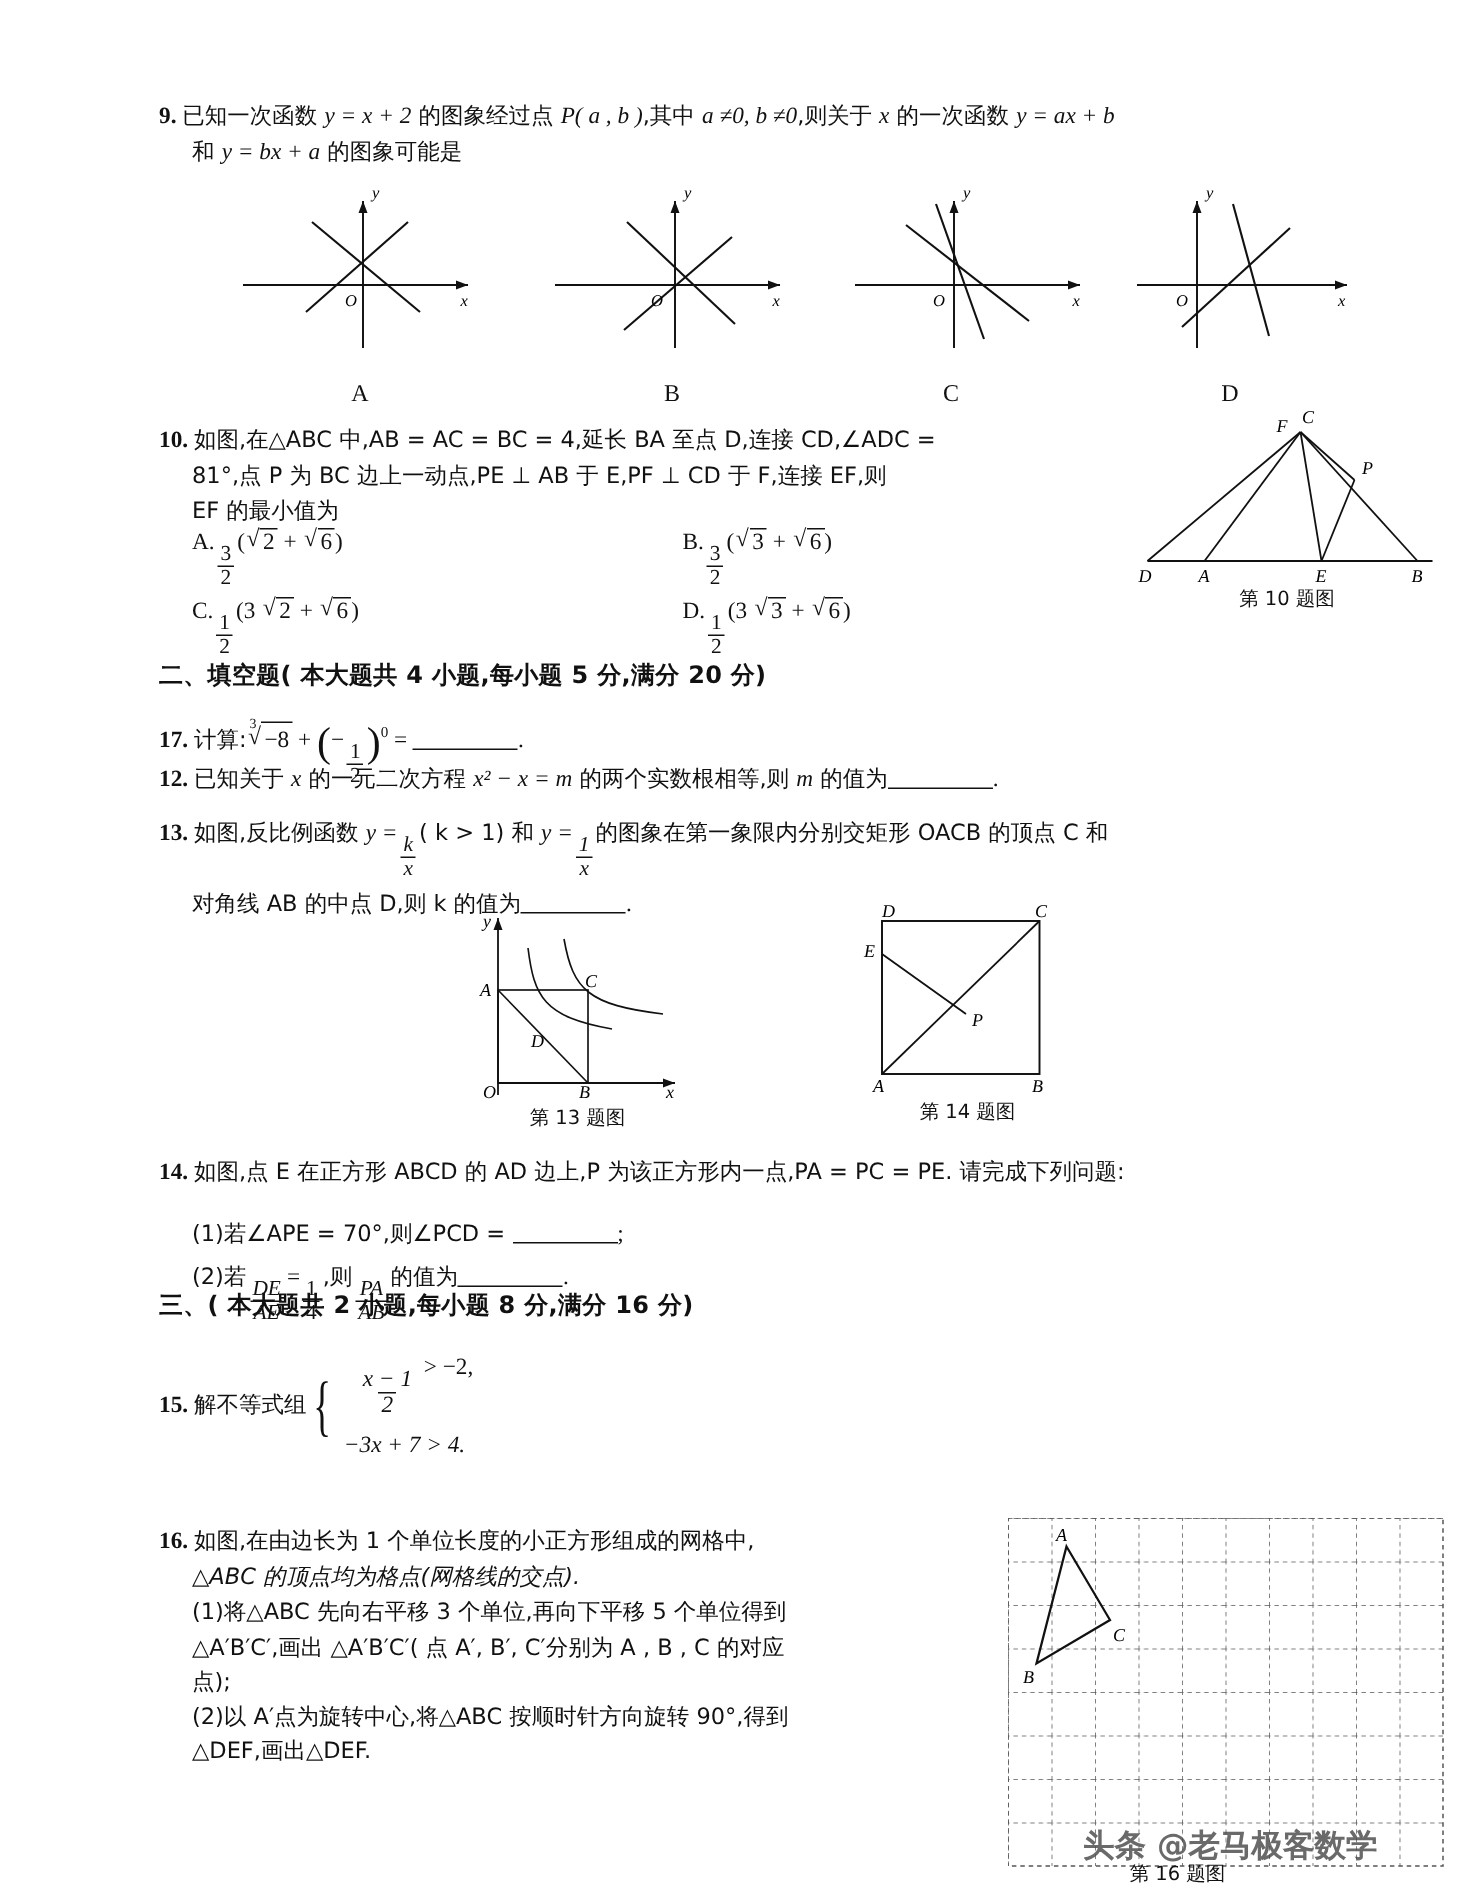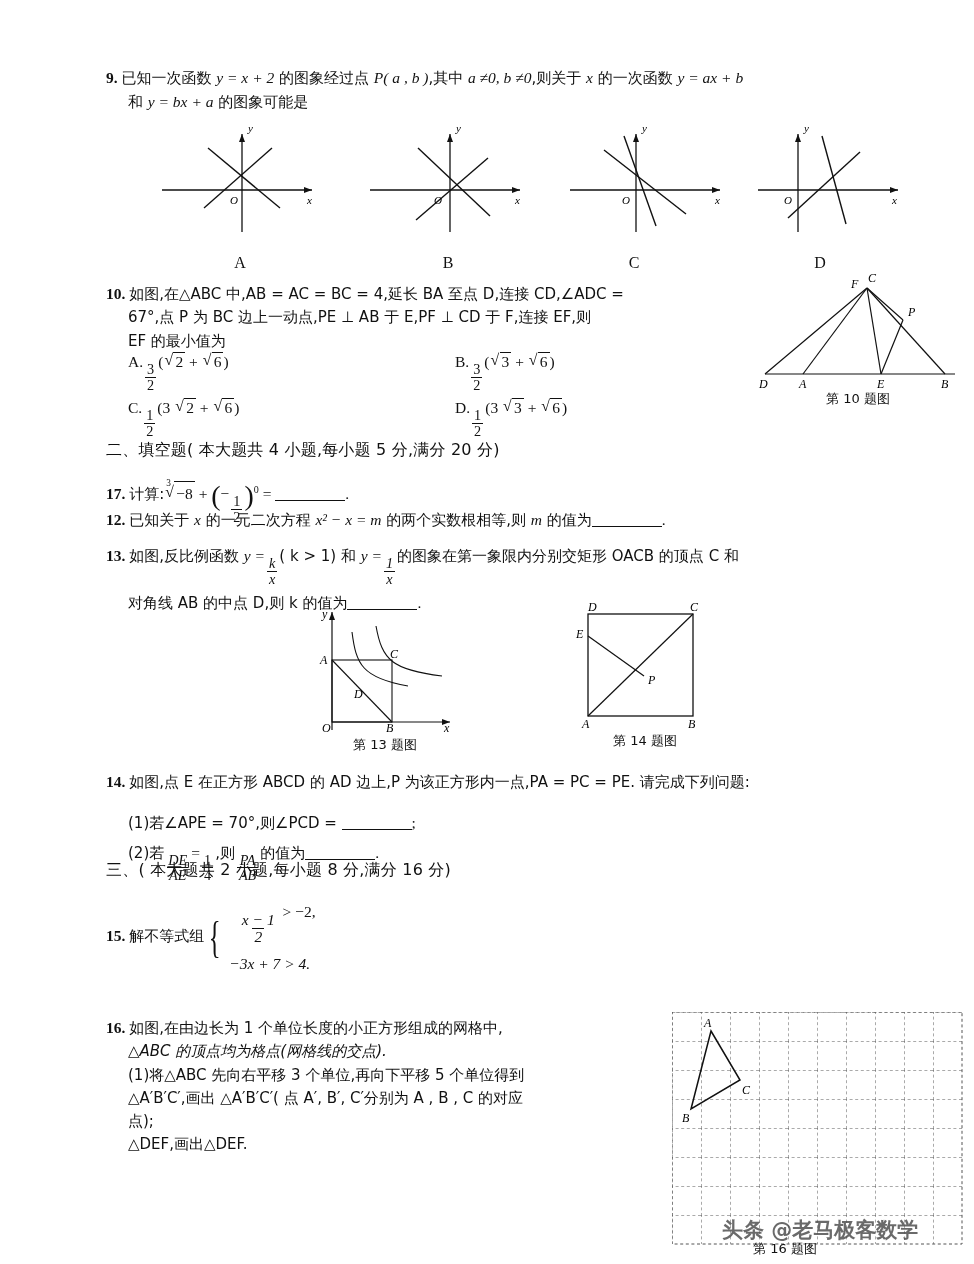--- a/index.html
+++ b/index.html
@@ -11,21 +11,21 @@
     position:relative;
     overflow:hidden;
   }
   .page { position:absolute; left:0; top:0; width:974px; height:1264px; }
 
   
   .q { position:absolute; font-size:15.5px; line-height:1.55; }
   .num { font-weight:bold; font-family:"Liberation Serif", serif; }
   .it { font-style:italic; font-family:"Liberation Serif", serif;text-align:center; }
   .cn { font-family:"DejaVu Sans", sans-serif; font-size:15px; }
-  .sec-head { position:absolute; font-weight:normal; font-size:16px;
+  .sec-head { position:absolute; font-weight:bold; font-size:16px;
               font-family:"DejaVu Sans", sans-serif; letter-spacing:.2px; }
   .blank { display:inline-block; border-bottom:1px solid #111;
            width:70px; height:1em; vertical-align:-2px; }
 
   
   .frac { display:inline-flex; flex-direction:column; align-items:center;
           vertical-align:-0.52em; margin:0 2px; line-height:1.02; font-size:.92em; }
   .frac .top { padding:0 2px; }
   .frac .bot { padding:0 2px; border-top:1px solid #111; }
 
@@ -120,21 +120,21 @@
   </div>
 
   <div class="capt" style="left:210px; top:254px; width:60px; font-family:'Liberation Serif',serif; font-size:16px;">A</div>
   <div class="capt" style="left:418px; top:254px; width:60px; font-family:'Liberation Serif',serif; font-size:16px;">B</div>
   <div class="capt" style="left:604px; top:254px; width:60px; font-family:'Liberation Serif',serif; font-size:16px;">C</div>
   <div class="capt" style="left:790px; top:254px; width:60px; font-family:'Liberation Serif',serif; font-size:16px;">D</div>
 
   <div class="q" style="left:106px; top:282px; width:650px;">
     <span class="num">10.</span>
     <span class="cn">如图,在△ABC 中,AB = AC = BC = 4,延长 BA 至点 D,连接 CD,∠ADC =</span>
-    <div class="cn" style="padding-left:22px;">67°,点 P 为 BC 边上一动点,PE ⊥ AB 于 E,PF ⊥ CD 于 F,连接 EF,则</div>
+    <div class="cn" style="padding-left:22px;">81°,点 P 为 BC 边上一动点,PE ⊥ AB 于 E,PF ⊥ CD 于 F,连接 EF,则</div>
     <div class="cn" style="padding-left:22px;">EF 的最小值为</div>
   </div>
 
   <div class="optrow" style="left:128px; top:352px;">
     <span>A.</span><span class="frac">
         <span class="top">3</span>
         <span class="bot">2</span>
       </span>(<span class="rad"><span class="bar">2</span></span> + <span class="rad"><span class="bar">6</span></span>)
   </div>
   <div class="optrow" style="left:455px; top:352px;">
@@ -277,20 +277,21 @@
       </span>
   </div>
 
   <div class="q" style="left:106px; top:1016px; width:560px;">
     <span class="num">16.</span>
     <span class="cn">如图,在由边长为 1 个单位长度的小正方形组成的网格中,</span>
     <div class="cn" style="padding-left:22px;font-style:italic;">△ABC 的顶点均为格点(网格线的交点).</div>
     <div class="cn" style="padding-left:22px;">(1)将△ABC 先向右平移 3 个单位,再向下平移 5 个单位得到</div>
     <div class="cn" style="padding-left:22px;">△A′B′C′,画出 △A′B′C′( 点 A′, B′, C′分别为 A , B , C 的对应</div>
     <div class="cn" style="padding-left:22px;">点);</div>
+    <div class="cn" style="padding-left:22px;">(2)以 A′点为旋转中心,将△ABC 按顺时针方向旋转 90°,得到</div>
     <div class="cn" style="padding-left:22px;">△DEF,画出△DEF.</div>
   </div>
 
   <div class="fig" style="left:672px; top:1012px;">
     <svg width="295" height="235" viewBox="0 0 295 235">
       <defs>
         <pattern id="grid" width="29" height="29" patternUnits="userSpaceOnUse">
           <path d="M 29 0 L 0 0 0 29" fill="none" stroke="#555" stroke-width="1" stroke-dasharray="3,2.6"></path>
         </pattern>
       </defs>

